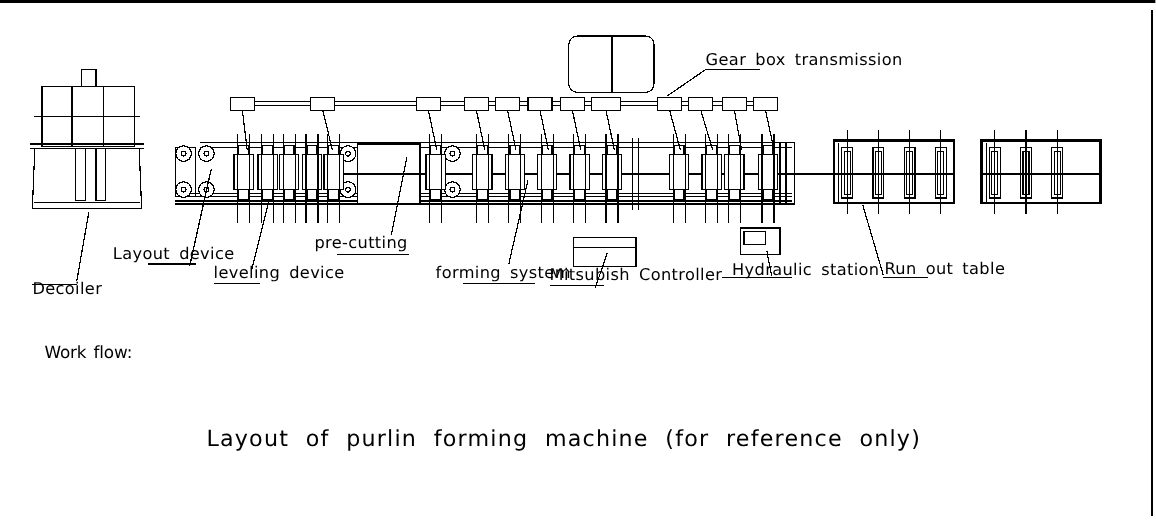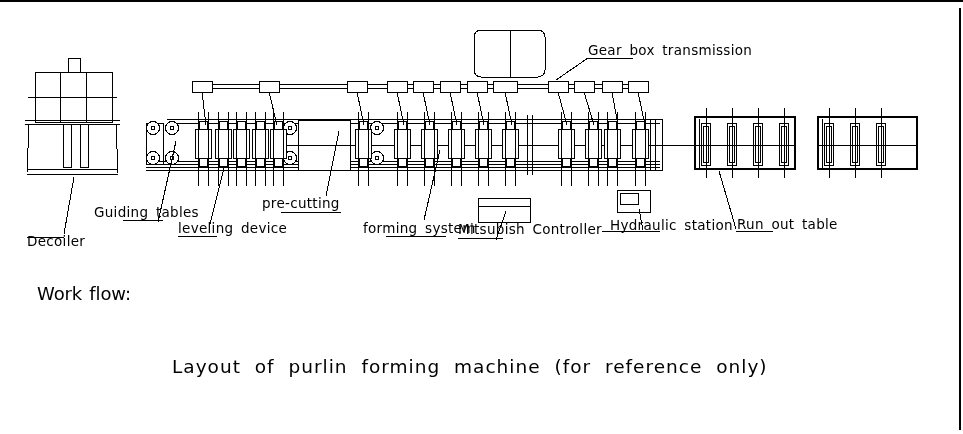--- a/index.html
+++ b/index.html
@@ -16,21 +16,21 @@
     position:absolute;
     font-size:13.5px;
     line-height:14px;
     letter-spacing:.3px;
     word-spacing:3px;
     white-space:nowrap;
     color:#000;
   }
   .flow{
     position:absolute;
-    font-size:18px;
+    font-size:14px;
     line-height:14px;
     letter-spacing:-.1px;
     word-spacing:1.5px;
     white-space:nowrap;
   }
   .title{
     position:absolute;
     font-size:18.5px;
     line-height:22px;
     letter-spacing:1px;
@@ -254,21 +254,21 @@
         <line x1="281" y1="212" x2="341" y2="212" stroke="#000000" stroke-width="1"></line>
         <line x1="386" y1="236" x2="446" y2="236" stroke="#000000" stroke-width="1"></line>
         <line x1="458" y1="238" x2="503" y2="238" stroke="#000000" stroke-width="1"></line>
         <line x1="602" y1="231" x2="660" y2="231" stroke="#000000" stroke-width="1"></line>
         <line x1="736" y1="231" x2="773" y2="231" stroke="#000000" stroke-width="1"></line>
       </g>
   </svg>
 
   <div class="lbl" style="left:588px;top:43px">Gear box transmission</div>
   <div class="lbl" style="left:27px;top:234px">Decoiler</div>
-  <div class="lbl" style="left:94px;top:205px">Guiding tables</div>
+  <div class="lbl" style="left:94px;top:205px">Layout device</div>
   <div class="lbl" style="left:178px;top:221px">leveling device</div>
   <div class="lbl" style="left:262px;top:196px">pre-cutting</div>
   <div class="lbl" style="left:363px;top:221px">forming system</div>
   <div class="lbl" style="left:610px;top:218px">Hydraulic station</div>
   <div class="lbl" style="left:458px;top:222px">Mitsubish Controller</div>
   <div class="lbl" style="left:737px;top:217px">Run out table</div>
 
   <div class="flow" style="left:37px;top:287px">Work flow:</div>
 
   <div class="title" style="left:172px;top:356px">Layout of purlin forming machine (for reference only)</div>

